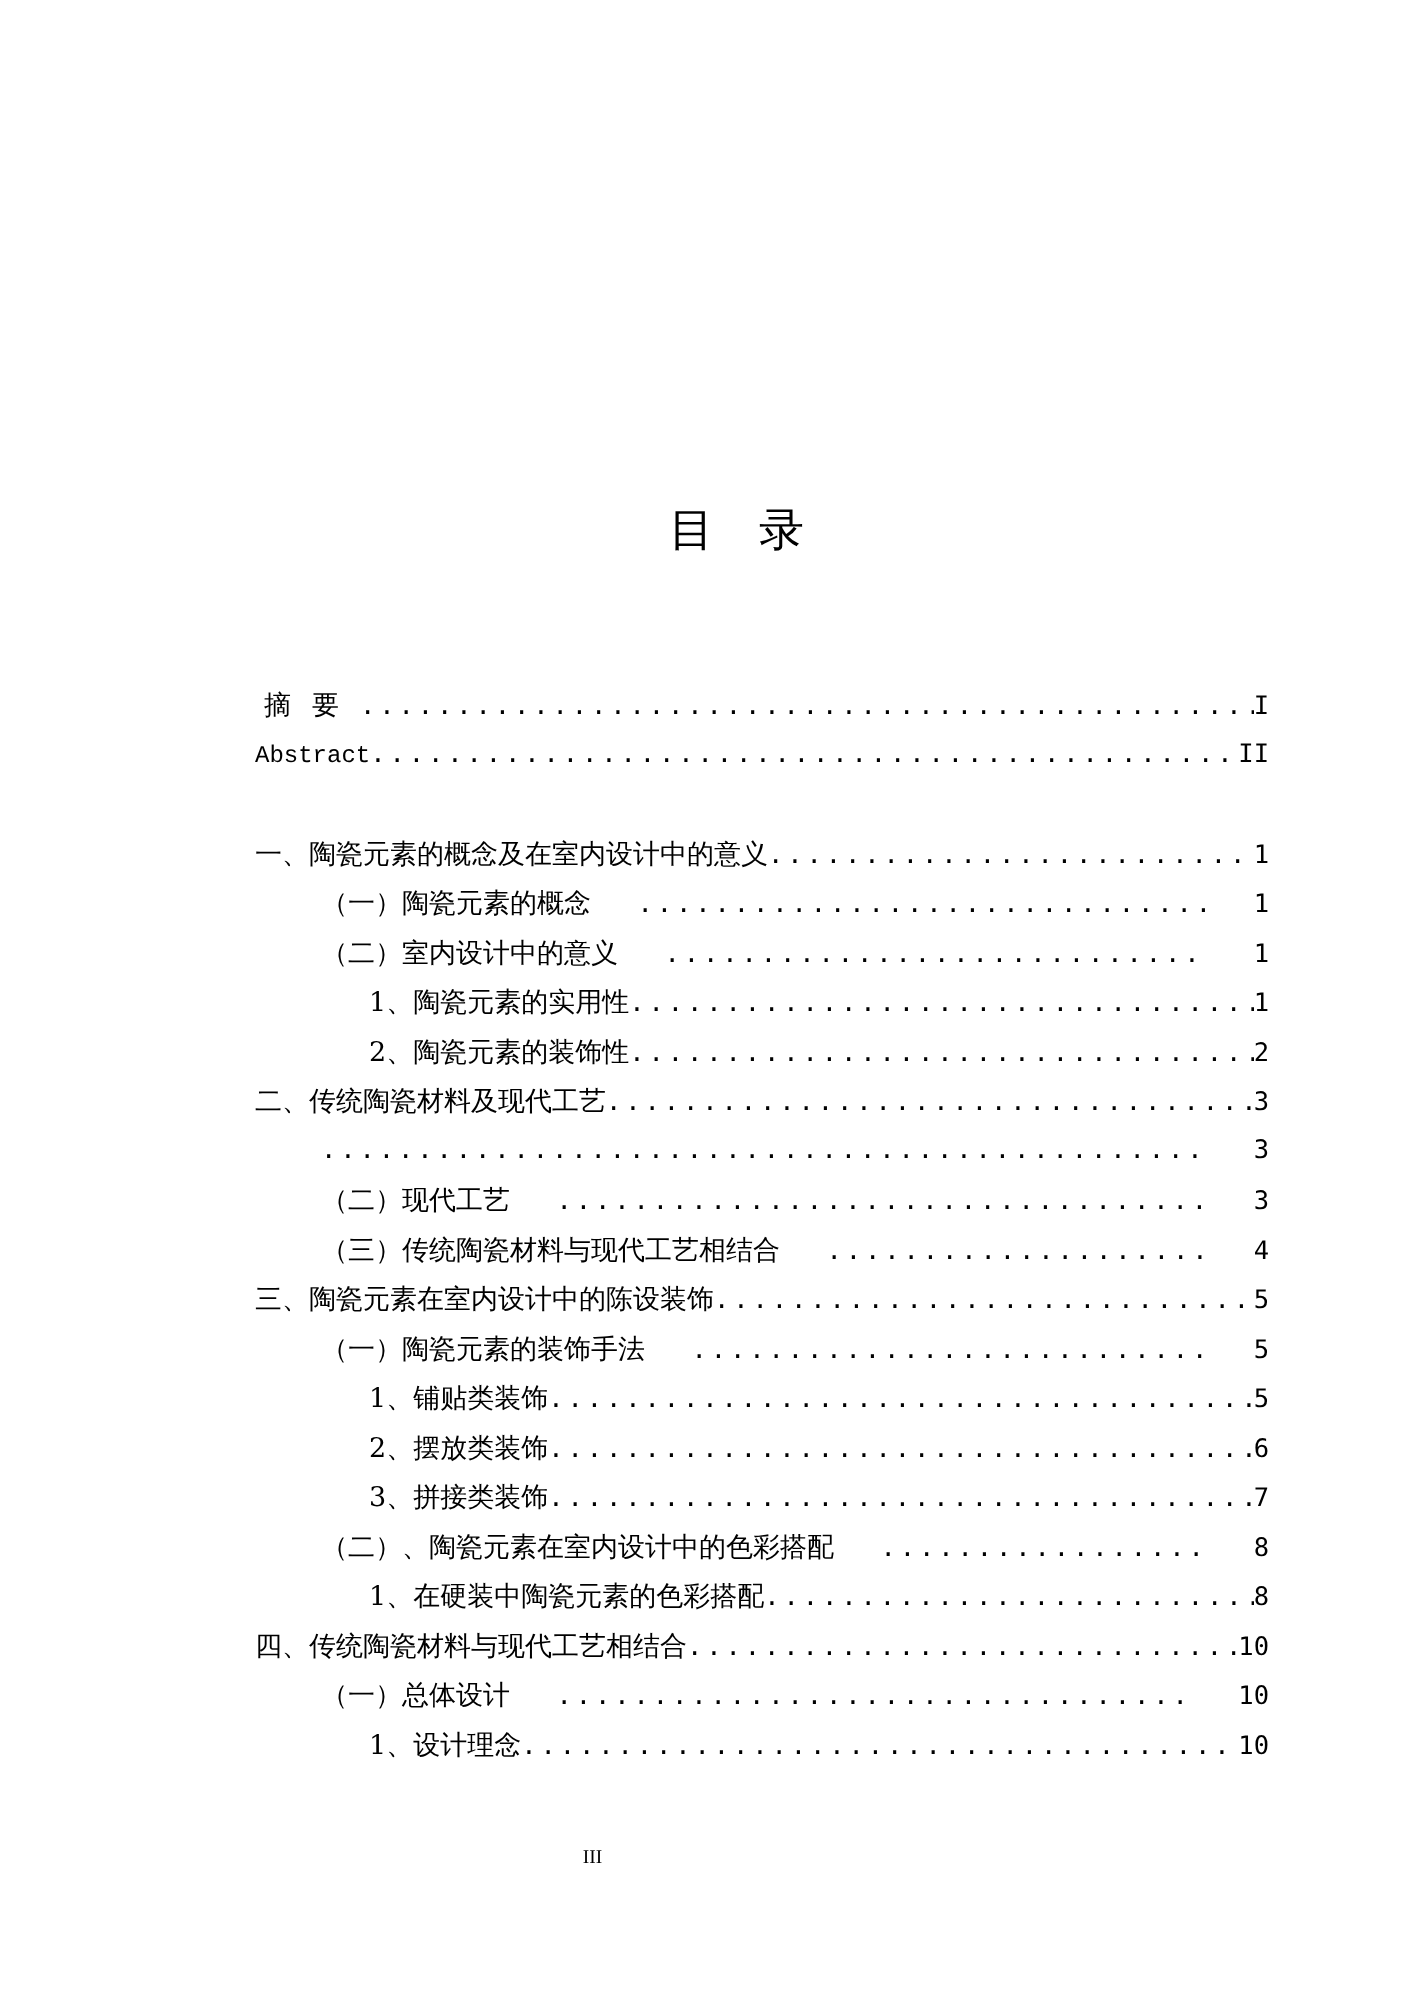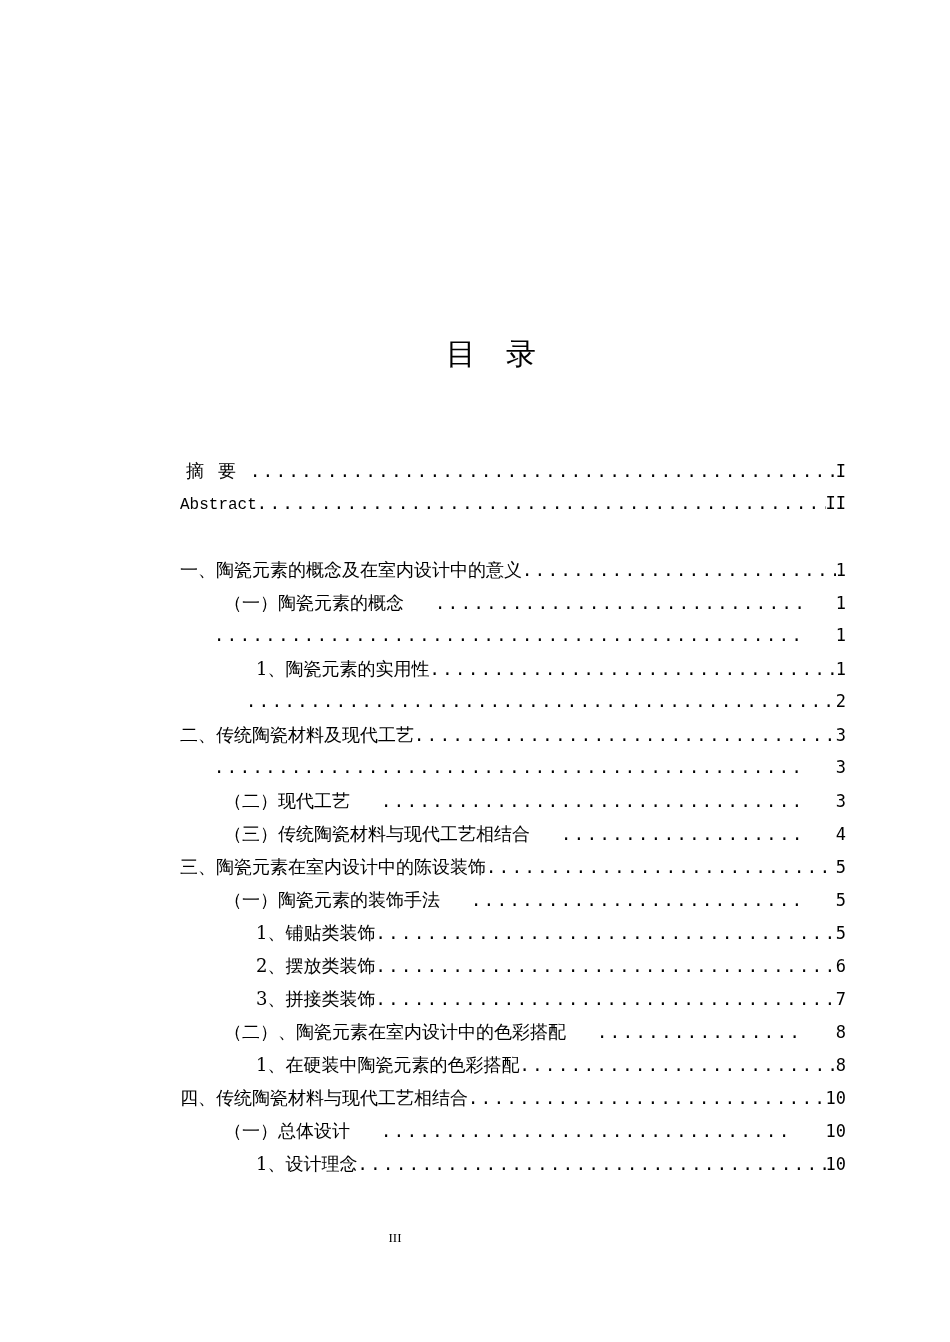--- a/index.html
+++ b/index.html
@@ -2,21 +2,21 @@
 <html><head>
 <meta charset="utf-8">
 <style>
   html, body { margin: 0; padding: 0; background: #ffffff; }
   body { width: 950px; height: 1342px; position: relative; overflow: hidden;
          font-family: "DejaVu Serif", "Liberation Serif", serif; color: #000; }
   .title { position: absolute; left: 0; width: 950px; top: 334px; text-align: center;
            font-size: 30px; letter-spacing: 30px; padding-left: 28px; box-sizing: border-box; line-height: 40px; margin-left: 17px; }
   .toc { position: absolute; left: 170px; width: 676px; top: 454px; }
   .row { display: flex; align-items: baseline; height: 33px; line-height: 33px; font-size: 18px; white-space: nowrap; overflow: hidden; }
-  .row .label { flex: 0 0 auto; margin-left: 10px; }
+  .row .label { flex: 0 0 auto; }
   .row .dots { flex: 1 1 auto; overflow: hidden; font-family: "DejaVu Sans Mono", "Liberation Mono", monospace; font-size: 17px; letter-spacing: 2.6px; color: #000; }
   .row .dots::before { content: "......................................................................................................................................................"; }
   .row .page { flex: 0 0 auto; font-family: "DejaVu Sans Mono", "Liberation Mono", monospace; font-size: 17px; }
   .lvl0 { padding-left: 0; }
   .lvl0f { padding-left: 0; }
   .lvl1 { padding-left: 44px; gap: 31px; }
   .lvl2 { padding-left: 76px; justify-content: center; }
   .gap { height: 33px; }
   .front .label { font-size: 18px; }
   .abstract .label { font-family: Liberation Mono, monospace; font-size: 16px; }
@@ -46,29 +46,31 @@
         <span class="label">一、陶瓷元素的概念及在室内设计中的意义</span>
         <span class="dots"></span>
         <span class="page">1</span>
       </div>
       <div class="row lvl1">
         <span class="label">（一）陶瓷元素的概念</span>
         <span class="dots"></span>
         <span class="page">1</span>
       </div>
       <div class="row lvl1">
+        <span class="label">（二）室内设计中的意义</span>
         <span class="dots"></span>
         <span class="page">1</span>
       </div>
       <div class="row lvl2">
         <span class="label">1、陶瓷元素的实用性</span>
         <span class="dots"></span>
         <span class="page">1</span>
       </div>
       <div class="row lvl2">
+        <span class="label">2、陶瓷元素的装饰性</span>
         <span class="dots"></span>
         <span class="page">2</span>
       </div>
       <div class="row lvl0">
         <span class="label">二、传统陶瓷材料及现代工艺</span>
         <span class="dots"></span>
         <span class="page">3</span>
       </div>
       <div class="row lvl1">
         <span class="dots"></span>

